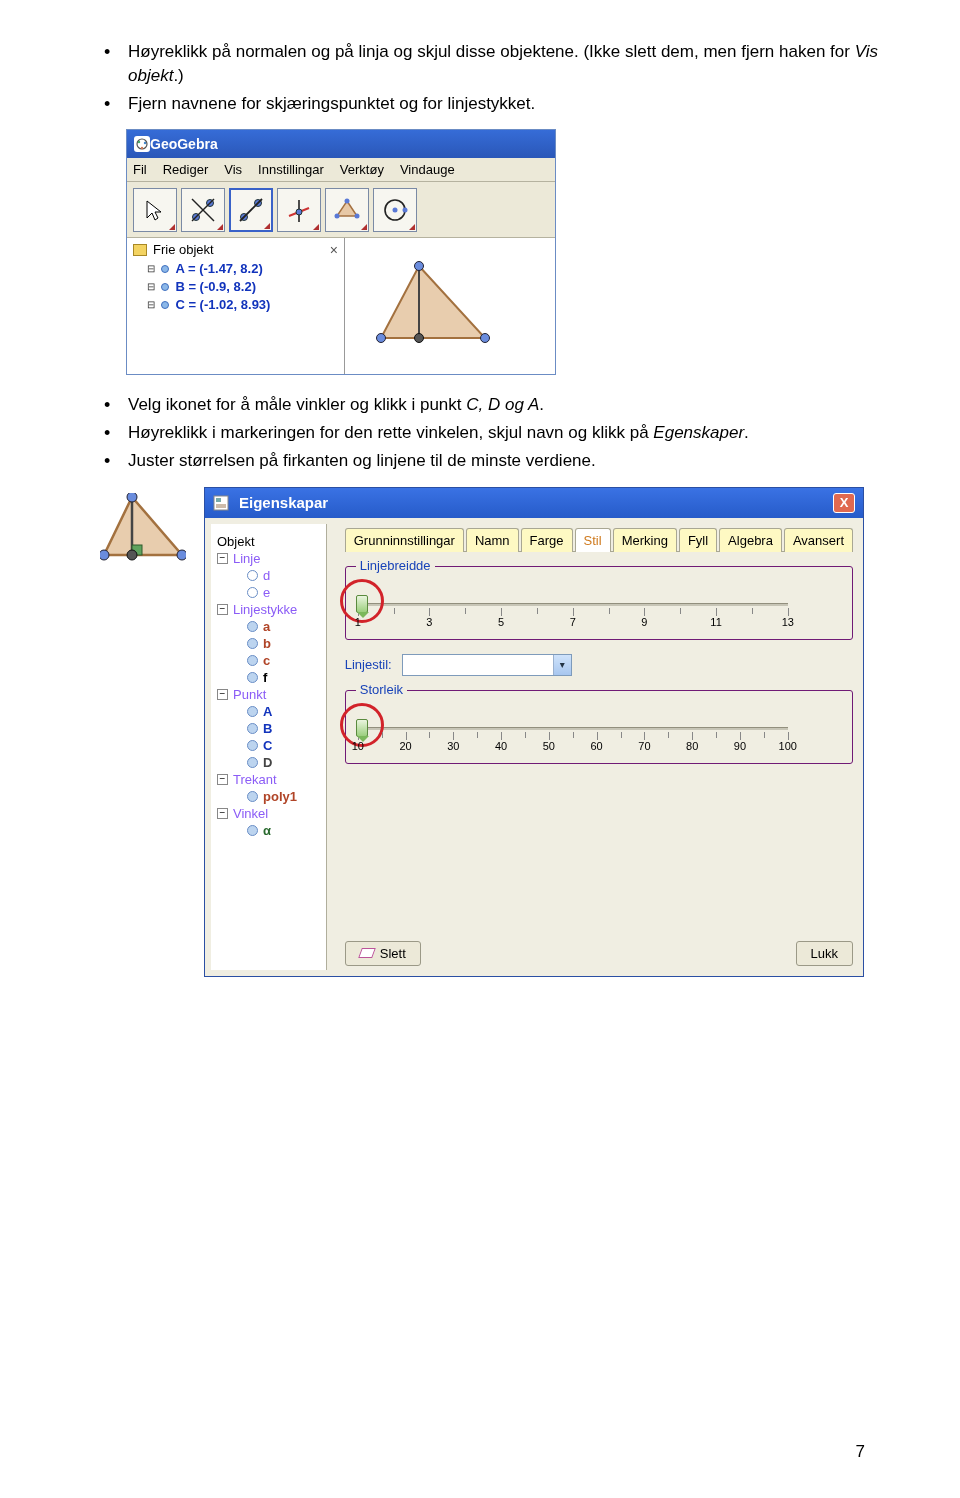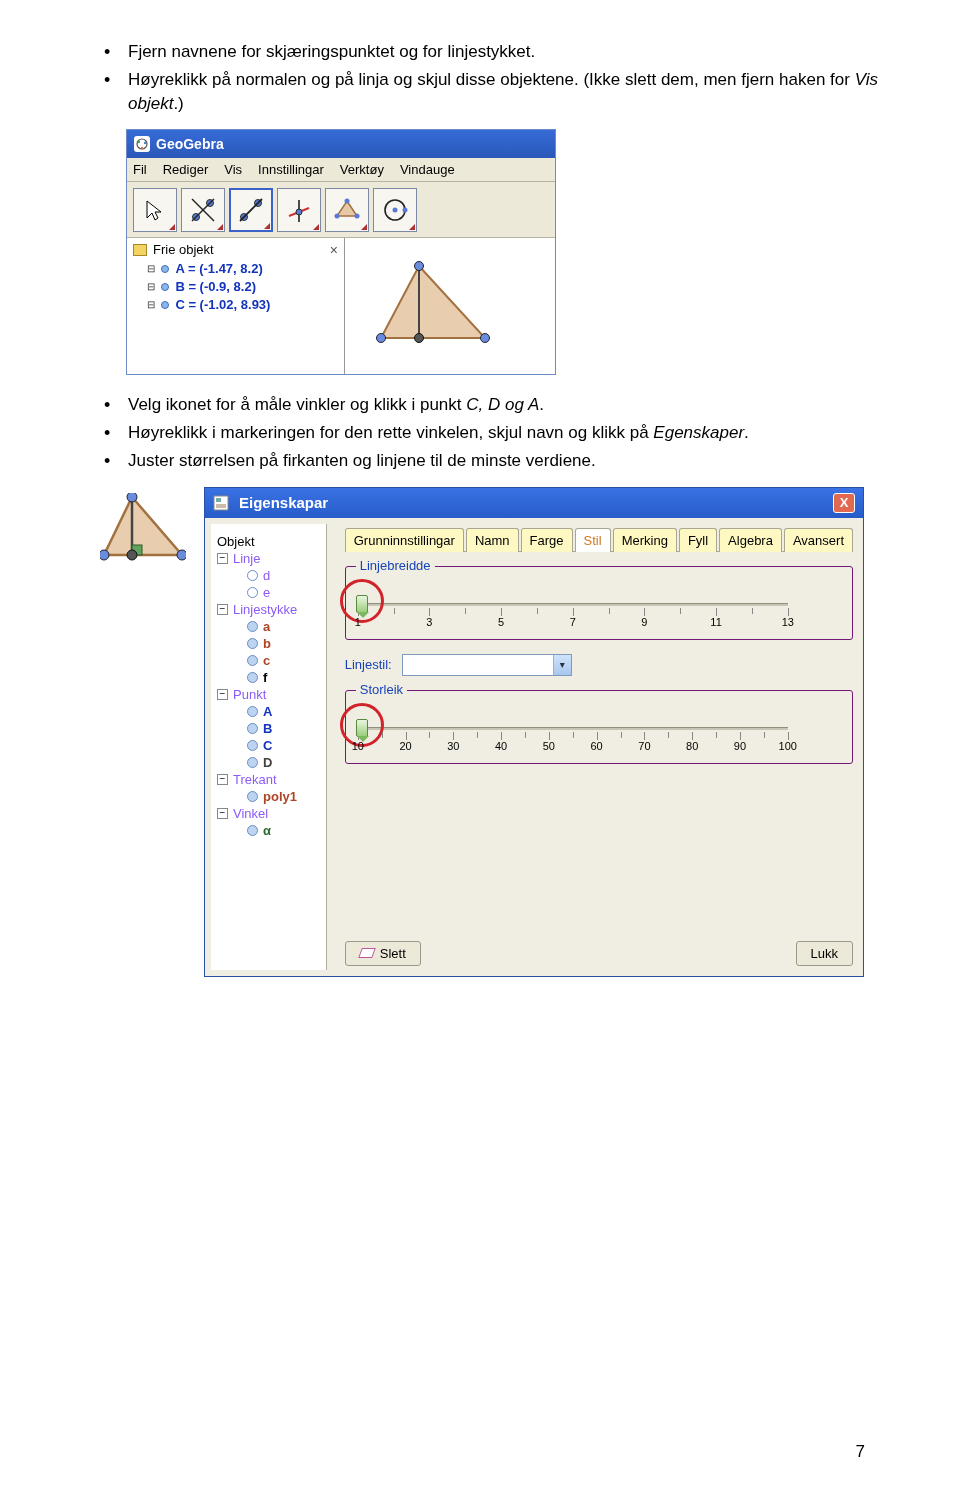--- a/index.html
+++ b/index.html
@@ -14,21 +14,21 @@
       position: relative;
     }
     ul.doc-list { list-style: none; margin-bottom: 14px; }
     ul.doc-list li { position: relative; padding-left: 28px; line-height: 1.4; margin-bottom: 4px; }
     ul.doc-list li::before { content: "•"; position: absolute; left: 4px; top: 0; font-size: 18px; }
     .italic { font-style: italic; }
     .page-no { position: absolute; bottom: 36px; right: 95px; font-size: 17px; }
 
     
     .shot1 { width: 430px; margin: 12px 0 18px 26px; border: 1px solid #6b8cc4; }
-    .tb-blue { background: linear-gradient(#366cd7,#2a57b8); height: 28px; display: flex; align-items: center; padding: 0 7px; gap: 6px; }
+    .tb-blue { background: linear-gradient(#366cd7,#2a57b8); height: 28px; display: flex; align-items: center; padding: 0 7px; gap: 0; }
     .tb-blue .logo { width: 16px; height: 16px; background: #fff; border-radius: 3px; display:flex; align-items:center; justify-content:center; font-size:11px; }
     .tb-blue .title { color: #fff; font-weight: bold; font-size: 14px; }
     .menubar { background: #ece9d8; height: 24px; display: flex; align-items: center; padding: 0 6px; gap: 16px; font-size: 13px; border-bottom: 1px solid #b5b29f; }
     .toolbar { background: #ece9d8; height: 56px; display: flex; align-items: center; padding: 6px; gap: 4px; border-bottom: 1px solid #b5b29f;}
     .tool { width: 44px; height: 44px; background: #f7f6f0; border: 1px solid #7a8aa5; display:flex; align-items:center; justify-content:center; position:relative; }
     .tool.sel { border: 2px solid #3a62c8; }
     .tool .dd { position:absolute; bottom:1px; right:1px; width:0; height:0; border-left:6px solid transparent; border-bottom:6px solid #b03030; }
     .panelrow { display:flex; height: 136px; background:#fff; }
     .leftpane { width: 218px; border-right:1px solid #999; padding: 4px 6px; font-size: 13px; position:relative; }
     .leftpane .hdr { display:flex; align-items:center; gap:6px; margin-bottom:4px; }
@@ -76,22 +76,22 @@
     .combo .arrow { width:18px; height:100%; background:linear-gradient(#cfe3fb,#a7c6ef); display:flex; align-items:center; justify-content:center; font-size:10px; color:#234; border-left:1px solid #9ab1cf; }
     .btnbar { position:absolute; bottom:10px; left:10px; right:10px; display:flex; justify-content:space-between; }
     .btn { border:1px solid #9b9987; background:#ece9d8; padding:4px 14px; font-size:13px; border-radius:3px; display:flex; align-items:center; gap:6px; }
     .btn .er { width:14px; height:10px; background:#fff; border:1px solid #b59; transform: skewX(-20deg); }
     svg { display:block; }
   </style>
 </head>
 <body>
 
 <ul class="doc-list">
+  <li><span>Høyreklikk på normalen og på linja og skjul disse objektene. (Ikke slett dem, men fjern haken for </span><span class="italic">Vis objekt</span><span>.)</span></li>
   <li><span>Fjern navnene for skjæringspunktet og for linjestykket.</span></li>
-  <li><span>Høyreklikk på normalen og på linja og skjul disse objektene. (Ikke slett dem, men fjern haken for </span><span class="italic">Vis objekt</span><span>.)</span></li>
 </ul>
 
 <div class="shot1">
   <div class="tb-blue">
     <span class="logo">
       <svg width="12" height="12" viewBox="0 0 12 12">
           <circle cx="6" cy="6" r="5" fill="none" stroke="#555" stroke-width="1.2"></circle>
           <circle cx="3" cy="4" r="1.2" fill="#4a6"></circle>
           <circle cx="9" cy="5" r="1.2" fill="#48c"></circle>
           <circle cx="6" cy="10" r="1.2" fill="#c75"></circle>

